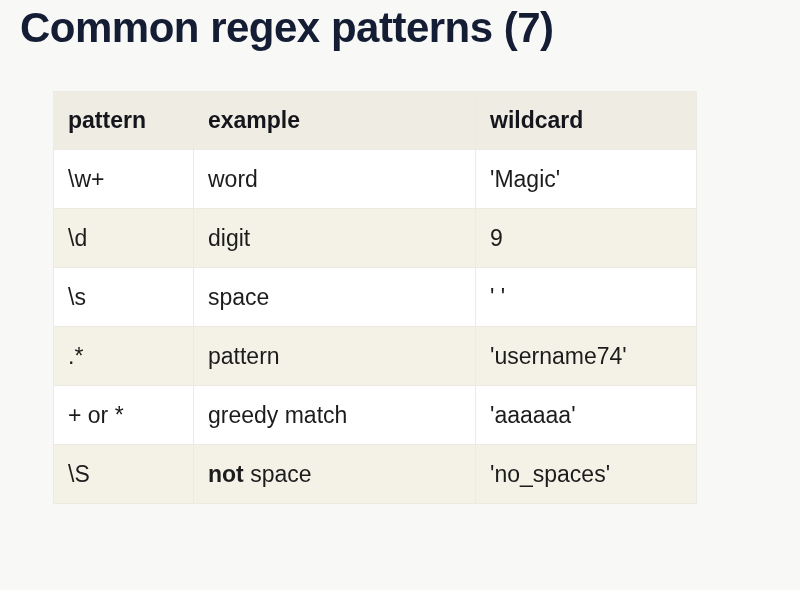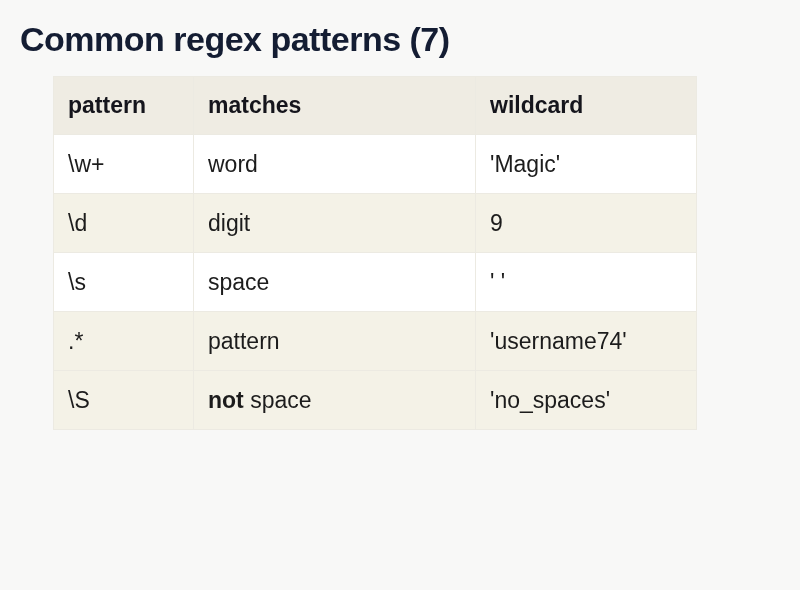--- a/index.html
+++ b/index.html
@@ -16,32 +16,32 @@
   .slide {
     position: relative;
     width: 800px;
     height: 590px;
     background: #f8f8f7;
     box-sizing: border-box;
   }
   .title {
     position: absolute;
     left: 20px;
-    top: 20px;
-    font-size: 34px;
+    top: 4px;
+    font-size: 42px;
     font-weight: bold;
     color: #141d33;
     letter-spacing: -0.5px;
     line-height: 1.15;
     white-space: nowrap;
   }
   .table-wrap {
     position: absolute;
     left: 20px;
-    top: 76px;
+    top: 91px;
     width: 643px;
     padding-left: 33px;
   }
   table.regex-table {
     border-collapse: collapse;
     width: 643px;
     table-layout: fixed;
     background: #ffffff;
   }
   table.regex-table col.c-pattern { width: 140px; }
@@ -88,21 +88,21 @@
   <div class="table-wrap">
     <table class="regex-table">
       <colgroup>
         <col class="c-pattern">
         <col class="c-matches">
         <col class="c-example">
       </colgroup>
       <thead>
         <tr>
           <th>pattern</th>
-          <th>matches</th>
+          <th>example</th>
           <th>wildcard</th>
         </tr>
       </thead>
       <tbody>
           <tr class="odd">
             <td>\w+</td>
             <td class="matches-cell">word</td>
             <td>'Magic'</td>
           </tr>
           <tr class="even">
@@ -113,20 +113,25 @@
           <tr class="odd">
             <td>\s</td>
             <td class="matches-cell">space</td>
             <td>' '</td>
           </tr>
           <tr class="even">
             <td>.*</td>
             <td class="matches-cell">pattern</td>
             <td>'username74'</td>
           </tr>
+          <tr class="odd">
+            <td>+ or *</td>
+            <td class="matches-cell">greedy match</td>
+            <td>'aaaaaa'</td>
+          </tr>
           <tr class="even">
             <td>\S</td>
             <td class="matches-cell"><b>not</b><span> space</span></td>
             <td>'no_spaces'</td>
           </tr>
         </tbody>
     </table>
   </div>
 
 </div>

